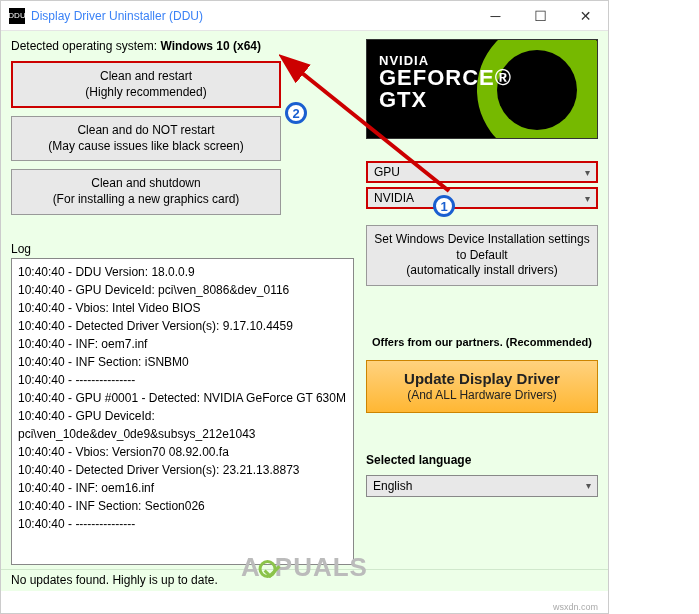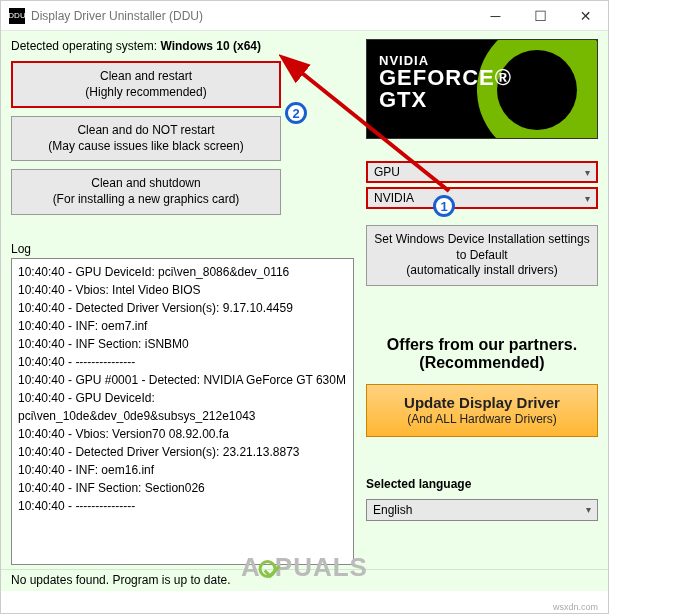--- a/index.html
+++ b/index.html
@@ -1,20 +1,20 @@
 <!DOCTYPE html>
 <html><head>
 <meta charset="utf-8">
 <style>
 * { box-sizing: border-box; margin: 0; padding: 0; }
 body { font-family: "Segoe UI", Tahoma, sans-serif; font-size: 12px; background: #fff; }
 .window { width: 609px; height: 614px; border: 1px solid #ccc; background: #fff; position: relative; overflow: hidden; }
 .titlebar { height: 30px; display: flex; align-items: center; padding-left: 8px; border-bottom: 1px solid #e5e5e5; }
 .titlebar .icon { width: 16px; height: 16px; background: #000; display: inline-flex; align-items: center; justify-content: center; color: #fff; font-size: 8px; margin-right: 6px; }
-.titlebar .title { flex: 1; font-size: 12px; color: #737373; }
+.titlebar .title { flex: 1; font-size: 12px; color: #3b82f6; }
 .titlebar .winbtn { width: 45px; height: 30px; display: flex; align-items: center; justify-content: center; color: #333; font-size: 14px; cursor: default; }
 .menubar { height: 22px; display: flex; align-items: center; padding-left: 8px; gap: 16px; background: #edffe8; border-bottom: 1px solid #d0e8cc; font-size: 12px; color: #222; }
 .menubar span { cursor: default; }
 .content { display: flex; padding: 8px 10px 4px 10px; background: #edffe8; gap: 12px; height: calc(100% - 30px - 22px - 22px); position: relative; }
 .left { width: 414px; display: flex; flex-direction: column; }
 .detected { font-size: 12px; margin-bottom: 8px; }
 .detected b { font-weight: bold; }
 .btnbox { width: 270px; padding: 6px 8px; text-align: center; background: #e8e8e8; border: 1px solid #999; font-size: 12px; margin-bottom: 8px; cursor: default; line-height: 1.3; }
 .btnbox.hl { border: 2px solid #cc0000; }
 .loglabel { font-size: 12px; margin-top: 19px; margin-bottom: 2px; }
@@ -25,21 +25,21 @@
 .gfxcard .brand .n { font-size: 13px; letter-spacing: 1px; }
 .gfxcard .brand .g { font-size: 22px; letter-spacing: 1px; }
 .gfxcard .brand .x { font-size: 22px; letter-spacing: 1px; }
 .gfxcard .swoosh { position: absolute; right: -20px; top: -20px; width: 140px; height: 140px; background: #76b900; border-radius: 50%; transform: rotate(20deg); }
 .gfxcard .swoosh2 { position: absolute; right: 20px; top: 10px; width: 80px; height: 80px; background: #000; border-radius: 50%; }
 .sel { width: 232px; height: 22px; background: #e8e8e8; border: 1px solid #888; display: flex; align-items: center; padding: 0 6px; font-size: 12px; position: relative; cursor: default; }
 .sel .chev { position: absolute; right: 6px; font-size: 10px; color: #555; }
 .sel.hl { border: 2px solid #cc0000; }
 .selgroup { display: flex; flex-direction: column; gap: 4px; margin-top: 14px; }
 .setbtn { width: 232px; padding: 6px 4px; text-align: center; background: #e8e8e8; border: 1px solid #999; font-size: 12px; margin-top: 8px; cursor: default; line-height: 1.3; }
-.offers { margin-top: 42px; font-size: 16px; font-weight: bold; text-align: center; width: 232px; }
+.offers { margin-top: 42px; font-size: 11px; font-weight: bold; text-align: center; width: 232px; }
 .updatebtn { width: 232px; margin-top: 4px; padding: 8px 4px; text-align: center; background: linear-gradient(#ffd27f, #ffb733); border: 1px solid #cc8400; font-size: 15px; font-weight: bold; color: #222; cursor: default; line-height: 1.3; }
 .updatebtn .sub { font-size: 12px; font-weight: normal; }
 .langlabel { margin-top: 32px; font-size: 12px; font-weight: bold; width: 232px; }
 .statusbar { height: 22px; background: #edffe8; border-top: 1px solid #d0e8cc; padding: 3px 10px; font-size: 12px; }
 .marker { position: absolute; width: 22px; height: 22px; border-radius: 50%; background: #fff; border: 3px solid #1a5fd0; color: #1a5fd0; font-weight: bold; font-size: 13px; display: flex; align-items: center; justify-content: center; z-index: 10; }
 .arrow { position: absolute; z-index: 5; pointer-events: none; }
 .watermark { position: absolute; right: 10px; bottom: 1px; font-size: 9px; color: #aaa; z-index: 20; }
 .logo-wm { position: absolute; left: 50%; bottom: 30px; transform: translateX(-50%); font-size: 26px; font-weight: bold; color: #ccc; letter-spacing: 1px; z-index: 20; pointer-events: none; }
 .logo-wm .appu { color: #bbb; }
 .logo-wm .als { color: #bbb; }
@@ -75,20 +75,21 @@
         <div>Clean and do NOT restart</div>
         <div>(May cause issues like black screen)</div>
       </div>
       <div class="btnbox">
         <div>Clean and shutdown</div>
         <div>(For installing a new graphics card)</div>
       </div>
 
       <div class="loglabel">Log</div>
       <div class="logbox" id="logbox">
+          <div>10:40:40 - DDU Version: 18.0.0.9</div>
           <div>10:40:40 - GPU DeviceId: pci\ven_8086&amp;dev_0116</div>
           <div>10:40:40 - Vbios: Intel Video BIOS</div>
           <div>10:40:40 - Detected Driver Version(s): 9.17.10.4459</div>
           <div>10:40:40 - INF: oem7.inf</div>
           <div>10:40:40 - INF Section: iSNBM0</div>
           <div>10:40:40 - ---------------</div>
           <div>10:40:40 - GPU #0001 - Detected: NVIDIA GeForce GT 630M</div>
           <div>10:40:40 - GPU DeviceId: pci\ven_10de&amp;dev_0de9&amp;subsys_212e1043</div>
           <div>10:40:40 - Vbios: Version70 08.92.00.fa</div>
           <div>10:40:40 - Detected Driver Version(s): 23.21.13.8873</div>
@@ -147,20 +148,20 @@
         <marker id="ah" markerWidth="10" markerHeight="10" refX="2" refY="3" orient="auto">
           <path d="M0,0 L0,6 L8,3 z" fill="#cc0000"></path>
         </marker>
       </defs>
       <line x1="170" y1="140" x2="18" y2="18" stroke="#cc0000" stroke-width="4" marker-end="url(#ah)"></line>
     </svg>
 
   </div>
 
   <div class="statusbar">
-    <span>No updates found. Program is up to date.</span>
+    <span>No updates found. Highly is up to date.</span>
   </div>
 
   <div class="logo-wm">
     <span class="appu">A</span><span class="logo-dot"></span><span class="als">PUALS</span>
   </div>
   <div class="watermark">wsxdn.com</div>
 </div>
 
 </body></html>

